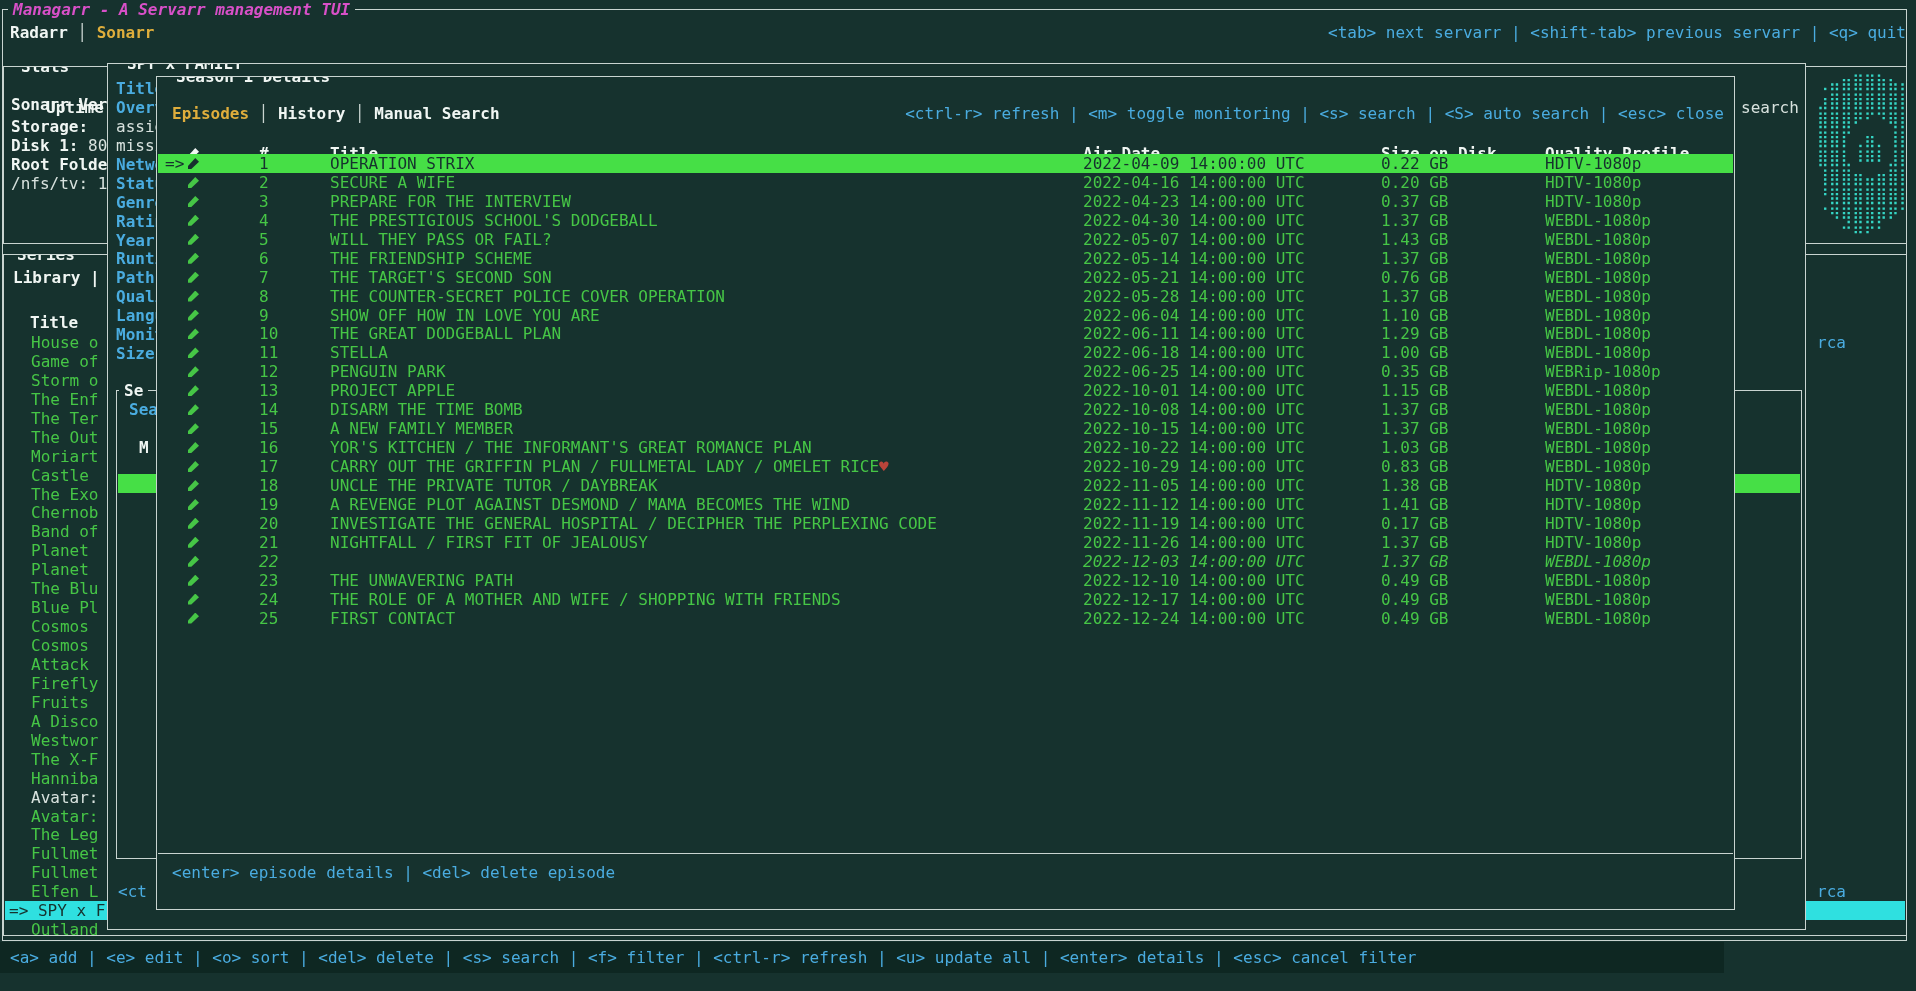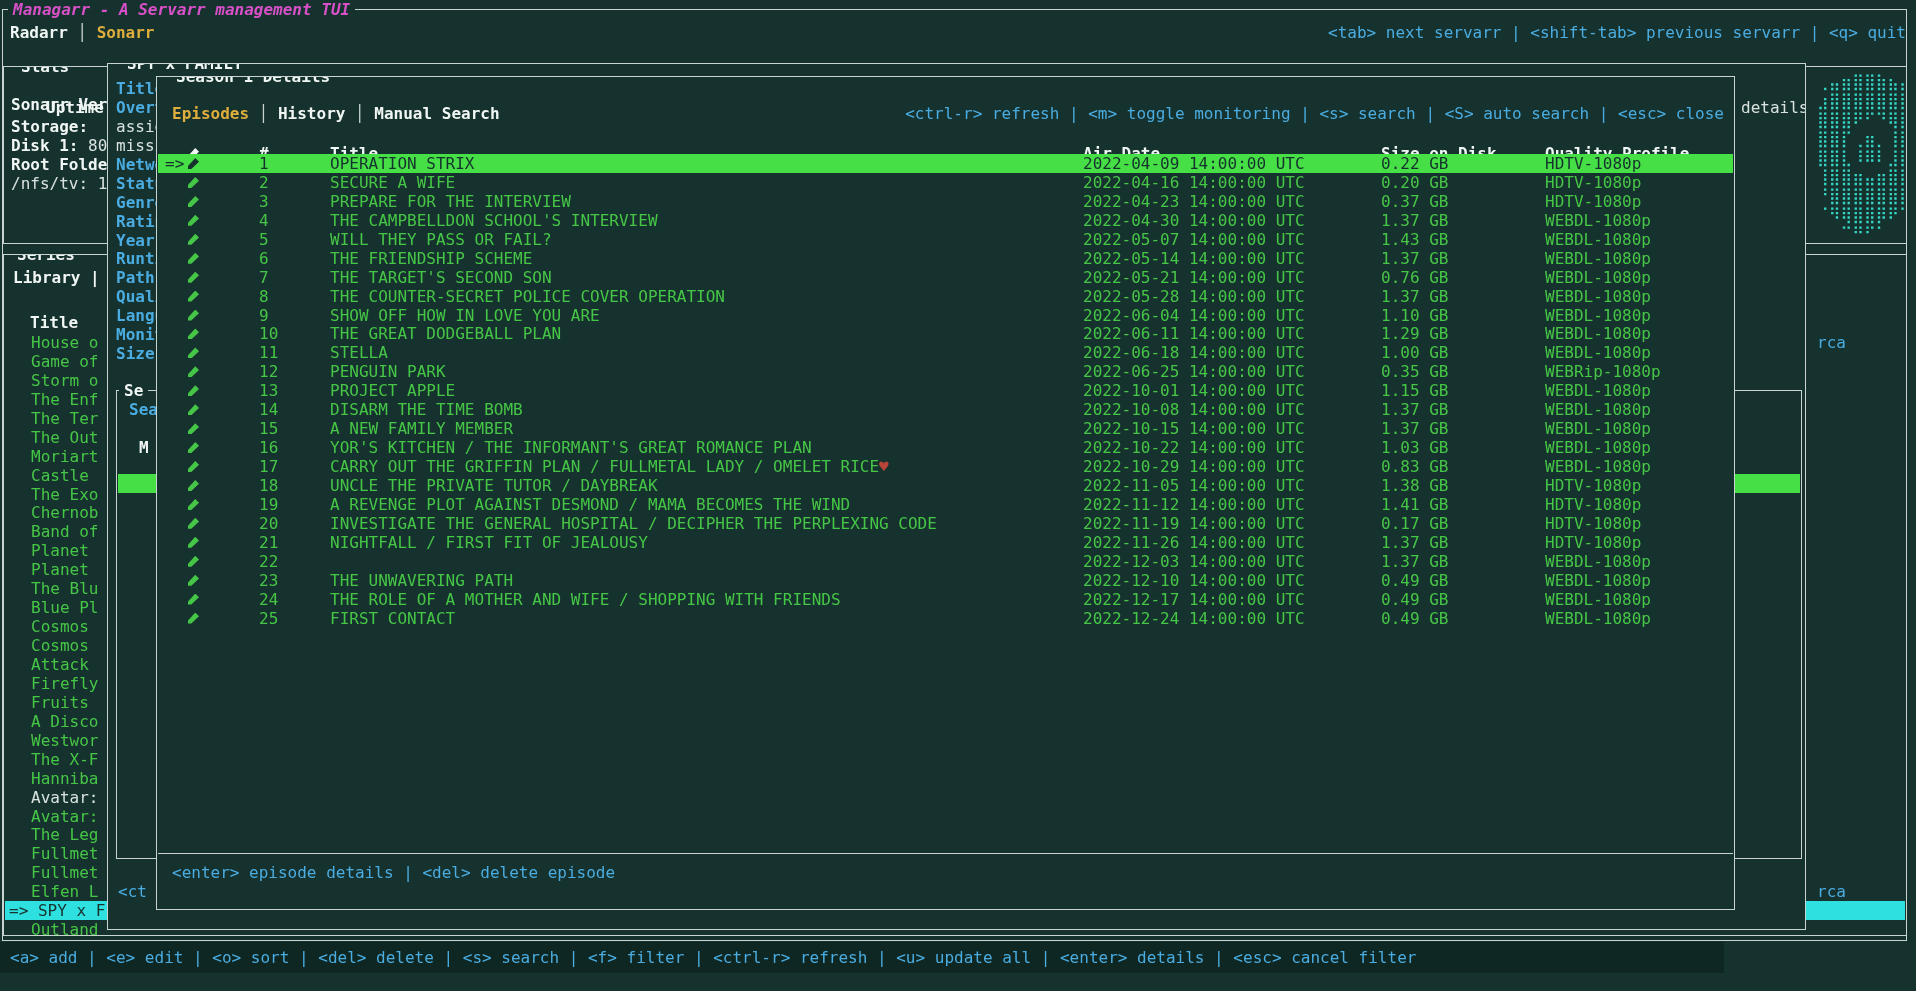--- a/index.html
+++ b/index.html
@@ -169,21 +169,21 @@
       <div class="d-field blue bold" style="top: 128.64px;">Genre</div>
       <div class="d-field blue bold" style="top: 147.58px;">Ratin</div>
       <div class="d-field blue bold" style="top: 166.52px;">Year:</div>
       <div class="d-field blue bold" style="top: 185.46px;">Runti</div>
       <div class="d-field blue bold" style="top: 204.4px;">Path:</div>
       <div class="d-field blue bold" style="top: 223.34px;">Quali</div>
       <div class="d-field blue bold" style="top: 242.28px;">Langu</div>
       <div class="d-field blue bold" style="top: 261.22px;">Monit</div>
       <div class="d-field blue bold" style="top: 280.16px;">Size</div>
     </div>
-  <span id="ov-frag-1">details</span>
+  <span id="ov-frag-1">search</span>
   <span id="ov-frag-2">is</span>
 
   <div id="seasons-panel">
     <span id="seasons-title" class="box-title">Se</span>
     <span id="seasons-tab">Sea</span>
     <span id="seasons-col-header">M</span>
     <div id="season-sel-row">
       <span>=&gt; </span><i class="pencil"></i>
     </div>
   </div>
@@ -229,21 +229,21 @@
         <span class="c c-num">3</span>
         <span class="c c-title">PREPARE FOR THE INTERVIEW</span>
         <span class="c c-date">2022-04-23 14:00:00 UTC</span>
         <span class="c c-size">0.37 GB</span>
         <span class="c c-qual">HDTV-1080p</span>
       </div>
       <div class="ep-row" style="top: 133.82px;">
         <span class="c c-pre"></span>
         <span class="c c-icon"><i class="pencil"></i></span>
         <span class="c c-num">4</span>
-        <span class="c c-title">THE CAMPBELLDON SCHOOL'S INTERVIEW</span>
+        <span class="c c-title">THE PRESTIGIOUS SCHOOL'S DODGEBALL</span>
         <span class="c c-date">2022-04-30 14:00:00 UTC</span>
         <span class="c c-size">1.37 GB</span>
         <span class="c c-qual">WEBDL-1080p</span>
       </div>
       <div class="ep-row" style="top: 152.76px;">
         <span class="c c-pre"></span>
         <span class="c c-icon"><i class="pencil"></i></span>
         <span class="c c-num">5</span>
         <span class="c c-title">WILL THEY PASS OR FAIL?</span>
         <span class="c c-date">2022-05-07 14:00:00 UTC</span>
@@ -387,21 +387,21 @@
       </div>
       <div class="ep-row" style="top: 455.8px;">
         <span class="c c-pre"></span>
         <span class="c c-icon"><i class="pencil"></i></span>
         <span class="c c-num">21</span>
         <span class="c c-title">NIGHTFALL / FIRST FIT OF JEALOUSY</span>
         <span class="c c-date">2022-11-26 14:00:00 UTC</span>
         <span class="c c-size">1.37 GB</span>
         <span class="c c-qual">HDTV-1080p</span>
       </div>
-      <div class="ep-row" style="top: 474.74px;">
+      <div class="ep-row" style="top: 474.74px; font-style: italic;">
         <span class="c c-pre"></span>
         <span class="c c-icon"><i class="pencil"></i></span>
         <span class="c c-num">22</span>
         <span class="c c-date">2022-12-03 14:00:00 UTC</span>
         <span class="c c-size">1.37 GB</span>
         <span class="c c-qual">WEBDL-1080p</span>
       </div>
       <div class="ep-row" style="top: 493.68px;">
         <span class="c c-pre"></span>
         <span class="c c-icon"><i class="pencil"></i></span>

